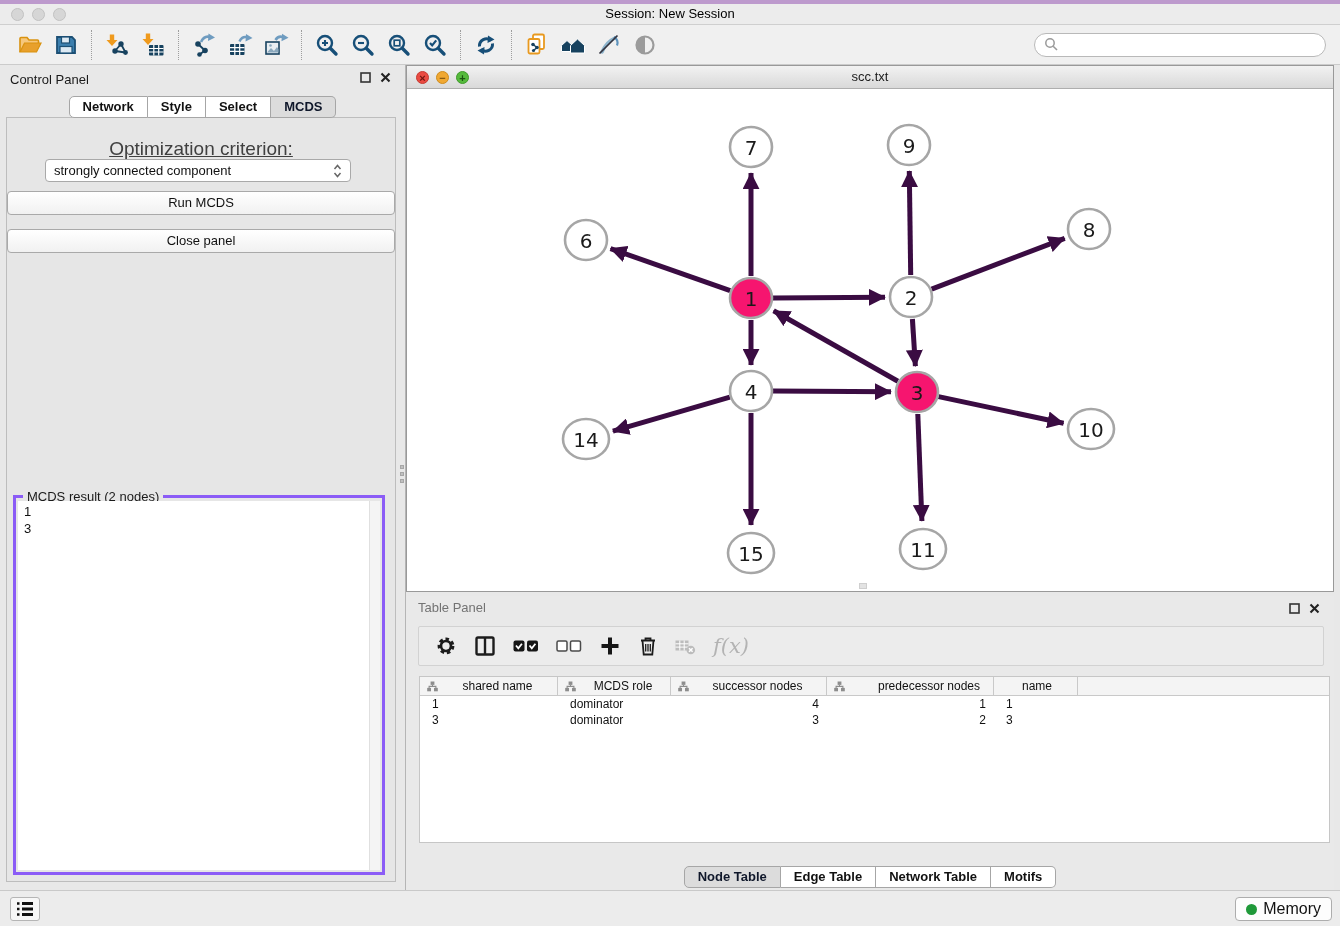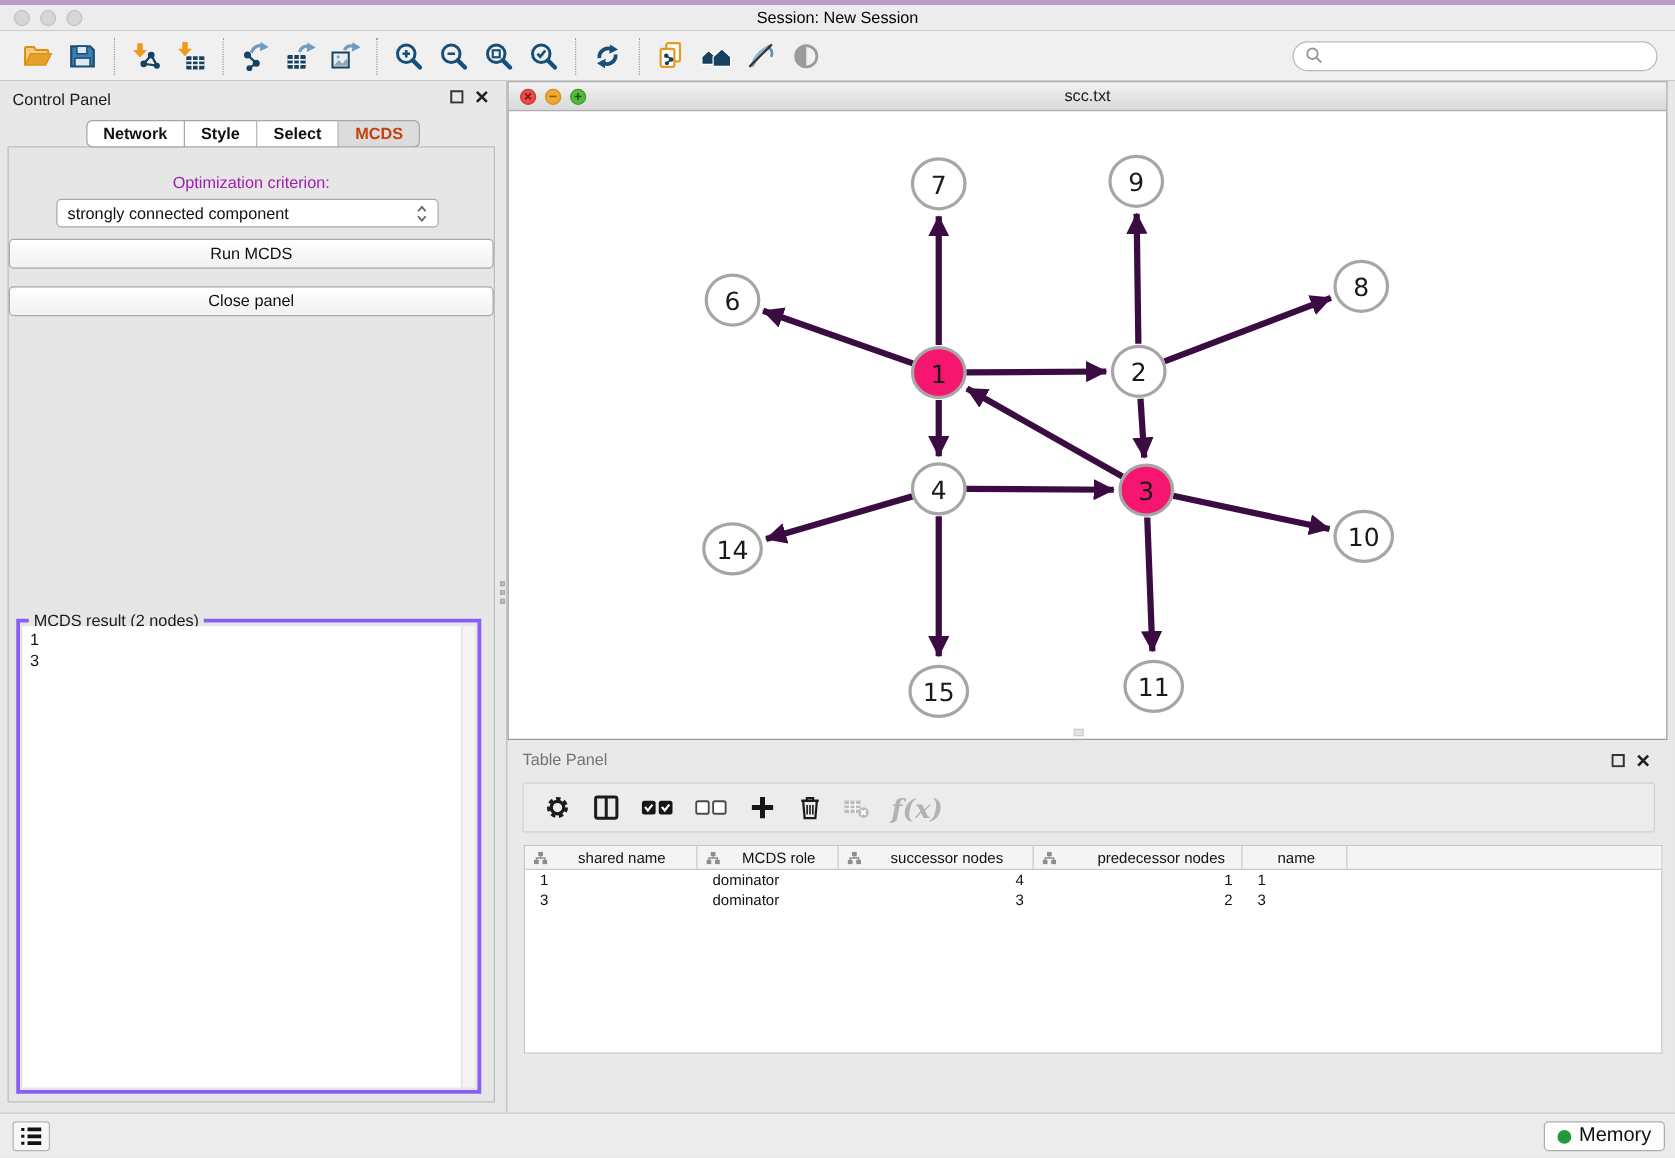--- a/index.html
+++ b/index.html
@@ -24,23 +24,23 @@
   .control-panel { position:absolute; left:0; top:65px; width:406px; height:825px; background:#e8e8e8; border-right:1px solid #b5b5b5; }
   .cp-header-title { position:absolute; left:10px; top:7px; font-size:13px; color:#1a1a1a; }
   .panel-icons { position:absolute; right:14px; top:7px; display:flex; gap:9px; align-items:center; }
   .cp-body { position:absolute; left:6px; right:9px; top:52px; bottom:8px; border:1px solid #bdbdbd; background:#e6e6e6; }
   .cp-tabs { position:absolute; top:31px; left:0; right:0; display:flex; justify-content:center; z-index:2; }
 
   .seg { display:flex; }
   .seg-tab { background:#fff; border:1px solid #a6a6a6; border-left:none; padding:2px 13px 3px; font-size:13px; font-weight:bold; color:#111; line-height:15px; white-space:nowrap; }
   .seg-tab:first-child { border-left:1px solid #a6a6a6; border-top-left-radius:5px; border-bottom-left-radius:5px; }
   .seg-tab:last-child { border-top-right-radius:5px; border-bottom-right-radius:5px; }
-  .seg-tab.active { background:#dcdcdc; color:#c2410c; }
-
-  .opt-label { position:absolute; top:20px; left:0; right:0; text-align:center; font-size:13px; color:#a21caf; }
+  .seg-tab.active { background:#dcdcdc; color:#0f172a; }
+
+  .opt-label { position:absolute; top:20px; left:0; right:0; text-align:center; font-size:19px; color:#404040;text-decoration:underline; }
   .dropdown { position:absolute; left:38px; right:44px; top:41px; height:23px; background:#fff; border:1px solid #a9a9a9; border-radius:4px; display:flex; align-items:center; padding:0 8px; font-size:13px; color:#111; }
   .dropdown .dd-value { flex:1; }
   .btn-row { position:absolute; top:73px; left:0; right:0; display:flex; justify-content:center; gap:14px;flex-direction:column; }
   .push-btn { background:linear-gradient(#ffffff,#f1f1f1); border:1px solid #a9a9a9; border-radius:4px; padding:3px 16px 4px; font-size:13px; color:#111; font-family:inherit; }
 
   .result-box { position:absolute; left:6px; right:10px; top:377px; bottom:6px; border:3px solid #8b5cf6; background:#e6e6e6; }
   .result-legend { position:absolute; top:-9px; left:7px; background:#e6e6e6; padding:0 4px; font-size:13px; color:#1a1a1a; }
   .result-text { position:absolute; left:2px; right:13px; top:3px; bottom:2px; background:#fff; font-size:13px; line-height:17px; padding:2px 6px; white-space:pre; color:#111; overflow:hidden; }
   .result-scroll { position:absolute; right:2px; top:3px; bottom:2px; width:11px; background:#f4f4f4; border-left:1px solid #e0e0e0; }
 
@@ -55,21 +55,21 @@
   .light.red { background:#ea4b42; border:1px solid #c63a32; color:#71150f; }
   .light.yellow { background:#f0a832; border:1px solid #cf8c1d; color:#845811; }
   .light.green { background:#55ba3c; border:1px solid #3f9a2a; color:#1a5410; }
   .net-canvas { display:block; }
   .canvas-grip { position:absolute; left:452px; bottom:2px; width:8px; height:6px; background:#e3e3e3; border:1px solid #cfcfcf; }
 
   
   .table-panel { position:absolute; left:406px; top:596px; width:928px; height:294px; background:#e9e9e9; }
   .tp-title { position:absolute; left:12px; top:4px; font-size:13px; color:#737373; }
   .tp-toolbar { position:absolute; left:12px; right:10px; top:30px; height:40px; background:#ececec; border:1px solid #d2d2d2; border-radius:2px; display:flex; align-items:center; gap:17px; padding:0 16px; }
-  .tp-tool { display:flex; align-items:center; justify-content:flex-end; height:28px;font-weight:bold; }
+  .tp-tool { display:flex; align-items:center; justify-content:flex-end; height:28px; }
   .fx-label { font-family:"DejaVu Serif","Liberation Serif",serif; font-style:italic; font-size:21px; color:#b3b3b3; }
 
   .data-table { position:absolute; left:13px; top:80px; width:911px; height:167px; background:#fff; border:1px solid #c6c6c6; }
   .t-head { display:flex; height:19px; border-bottom:1px solid #c9c9c9; background:#f4f4f4; }
   .th { display:flex; align-items:center; border-right:1px solid #c9c9c9; padding:0 4px 0 7px; font-size:12px; color:#111; overflow:hidden; }
   .th .th-label { flex:1; text-align:center; }
   .tr { display:flex; height:16px; }
   .td { font-size:12px; line-height:16px; padding:0 8px 0 12px; overflow:hidden; color:#111; }
   .td.right { text-align:right; padding:0 8px; }
 
@@ -468,20 +468,26 @@
         </div>
         <div class="tr">
           <div class="td" style="width: 138px;">3</div>
           <div class="td" style="width: 113px;">dominator</div>
           <div class="td right" style="width: 156px;">3</div>
           <div class="td right" style="width: 167px;">2</div>
           <div class="td" style="width: 84px;">3</div>
         </div>
       </div>
   </div>
+  <div class="tp-tabs seg">
+      <div class="seg-tab active">Node Table</div>
+      <div class="seg-tab">Edge Table</div>
+      <div class="seg-tab">Network Table</div>
+      <div class="seg-tab">Motifs</div>
+    </div>
 </div>
 
 <div class="statusbar">
   <div class="list-btn">
     <svg width="20" height="18" viewBox="0 0 20 18">
       <path d="M2 3.5 h2.5 M2 9 h2.5 M2 14.5 h2.5" stroke="#111" stroke-width="2.4"></path>
       <path d="M7 3.5 h11 M7 9 h11 M7 14.5 h11" stroke="#111" stroke-width="3"></path>
     </svg>
   </div>
   <div class="memory-btn">

